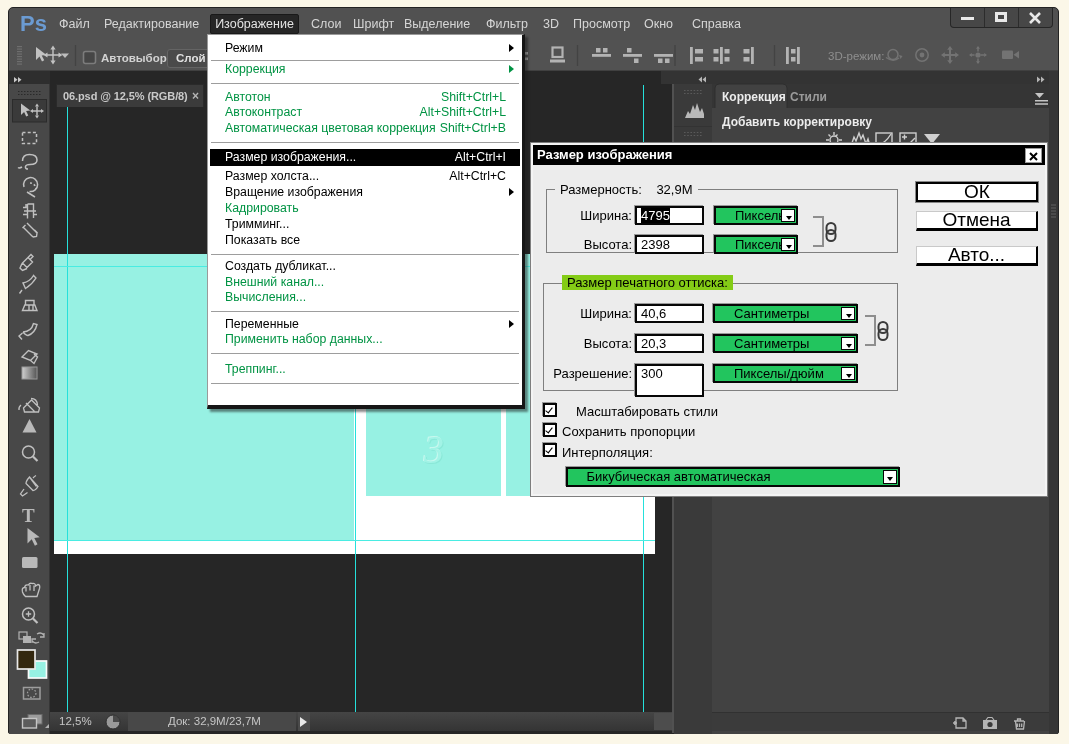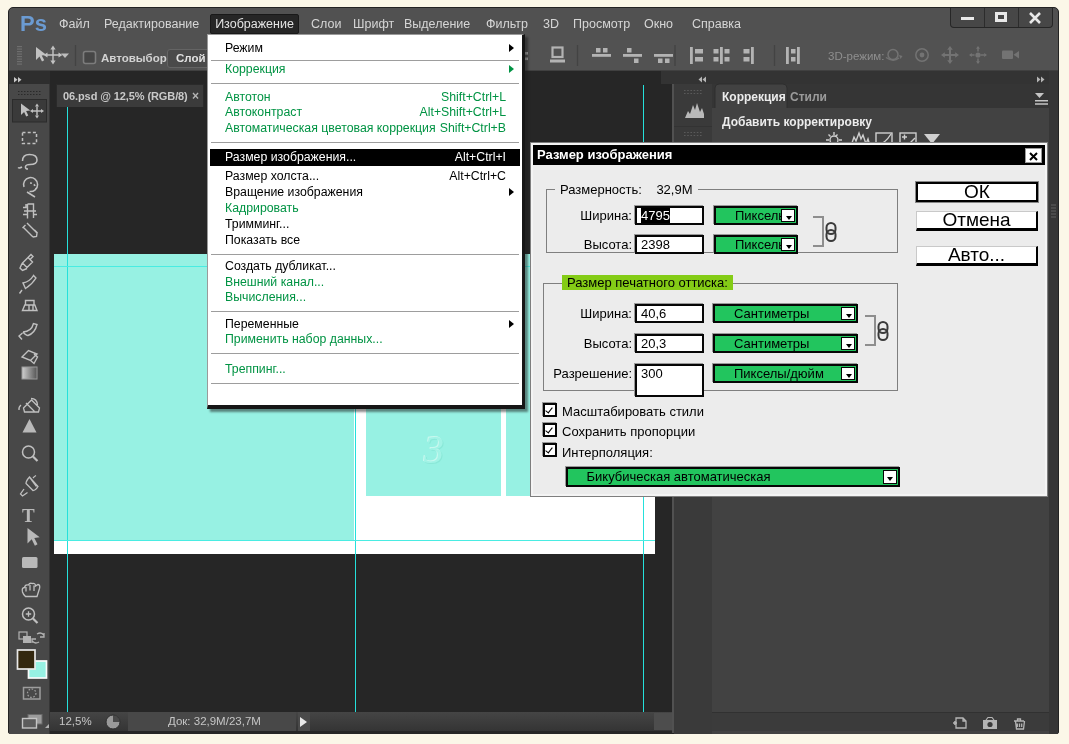--- a/index.html
+++ b/index.html
@@ -427,21 +427,21 @@
   <div class="dd" style="left:182px; top:221px; width:145px; height:19px;">Пикселы/дюйм<span class="ddb"></span></div>
   <svg style="position:absolute; left:332px; top:170px;" width="28" height="38" viewBox="0 0 28 38">
     <path d="M2 3 H12 V32 H2" fill="none" stroke="#8e8e8e" stroke-width="2"></path>
     <g stroke="#3a3a3a" stroke-width="2" fill="none">
       <rect x="15.5" y="9" width="9" height="11" rx="4.5"></rect>
       <rect x="15.5" y="16" width="9" height="11" rx="4.5"></rect>
     </g>
   </svg>
 
   <div class="cb" style="left:11.5px; top:259.5px;"></div>
-  <div class="dl" style="left:31px; top:261px;">Масштабировать стили</div>
+  <div class="dl" style="left:45px; top:261px;">Масштабировать стили</div>
   <div class="cb" style="left:11.5px; top:279.5px;"></div>
   <div class="dl" style="left:31px; top:281px;">Сохранить пропорции</div>
   <div class="cb" style="left:11.5px; top:300px;"></div>
   <div class="dl" style="left:31px; top:301.5px;">Интерполяция:</div>
   <div class="dd" style="left:34.5px; top:323.5px; width:334px; height:20px;">Бикубическая автоматическая<span class="ddb"></span></div>
 
   <div class="btn def" style="top:39px;">ОК</div>
   <div class="btn" style="top:67.5px;">Отмена</div>
   <div class="btn" style="top:103px;">Авто...</div>
 </div>

